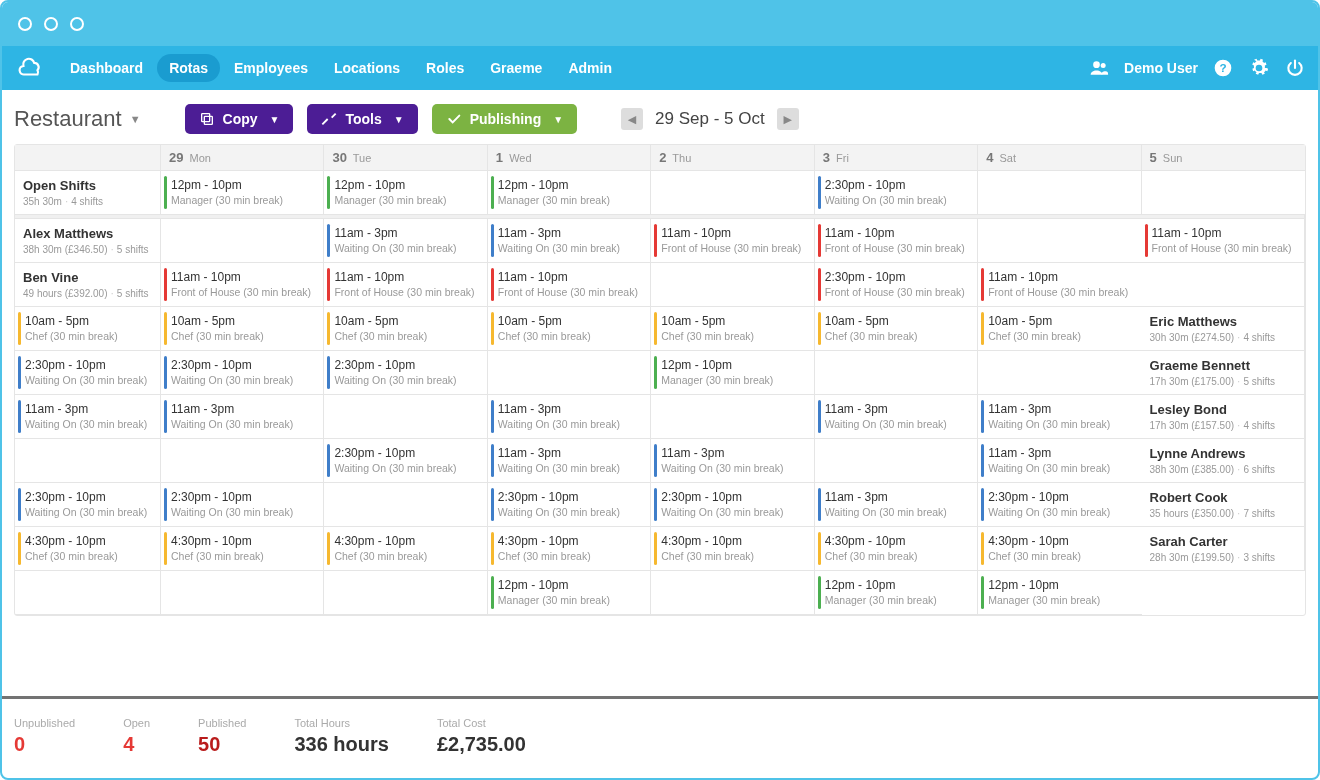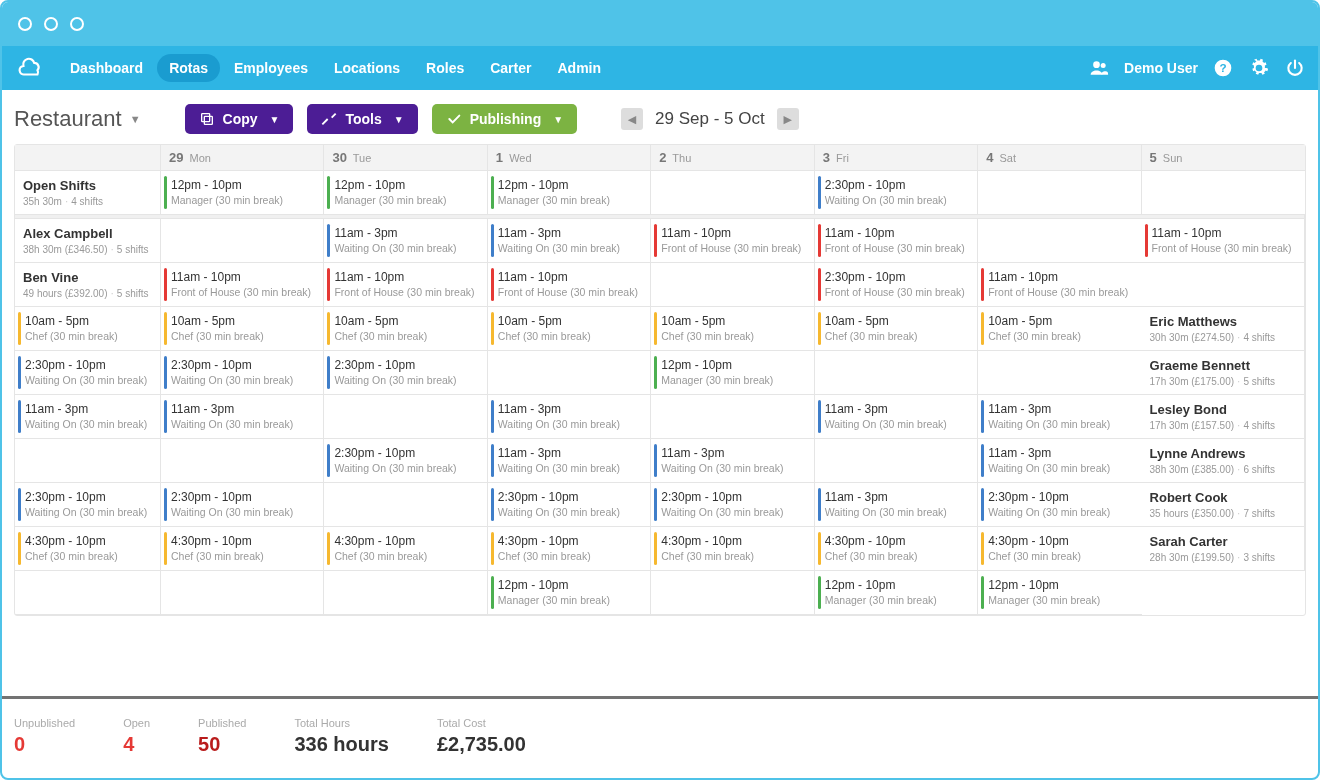--- a/index.html
+++ b/index.html
@@ -72,21 +72,21 @@
       <svg viewBox="0 0 24 24" width="26" height="26" fill="none" stroke="#fff" stroke-width="2">
           <path d="M18 14a4 4 0 0 0-3-6.7A5 5 0 0 0 5 10a4 4 0 0 0 1 8h12a4 4 0 0 0 0-4z"></path>
         </svg>
     </div>
     <div class="nav-items" id="nav-items">
         <div class="nav-item">Dashboard</div>
         <div class="nav-item active">Rotas</div>
         <div class="nav-item">Employees</div>
         <div class="nav-item">Locations</div>
         <div class="nav-item">Roles</div>
-        <div class="nav-item">Carter</div>
+        <div class="nav-item">Graeme</div>
         <div class="nav-item">Admin</div>
       </div>
     <div class="spacer"></div>
     <div class="user-area">
       <div class="icon">
         <svg viewBox="0 0 24 24" width="20" height="20" fill="#fff">
             <circle cx="9" cy="8" r="4"></circle>
             <circle cx="17" cy="9" r="3"></circle>
             <path d="M2 20c0-3 3-5 7-5s7 2 7 5H2z"></path>
             <path d="M15 20c0-2 1-4 5-4 2 0 3 1 3 4h-8z"></path>
@@ -179,21 +179,21 @@
         <div class="cell"></div>
         <div class="cell has">
           <div class="bar bar-blue"></div>
           <div class="time">2:30pm - 10pm</div>
           <div class="role">Waiting On (30 min break)</div>
         </div>
         <div class="cell"></div>
         <div class="cell"></div>
         <div class="open-divider"></div>
         <div class="rowhead">
-          <div class="name">Alex Campbell</div>
+          <div class="name">Alex Matthews</div>
           <div class="meta">38h 30m (£346.50)<span class="dot">·</span>5 shifts</div>
         </div>
         <div class="cell"></div>
         <div class="cell has">
           <div class="bar bar-blue"></div>
           <div class="time">11am - 3pm</div>
           <div class="role">Waiting On (30 min break)</div>
         </div>
         <div class="cell has">
           <div class="bar bar-blue"></div>

